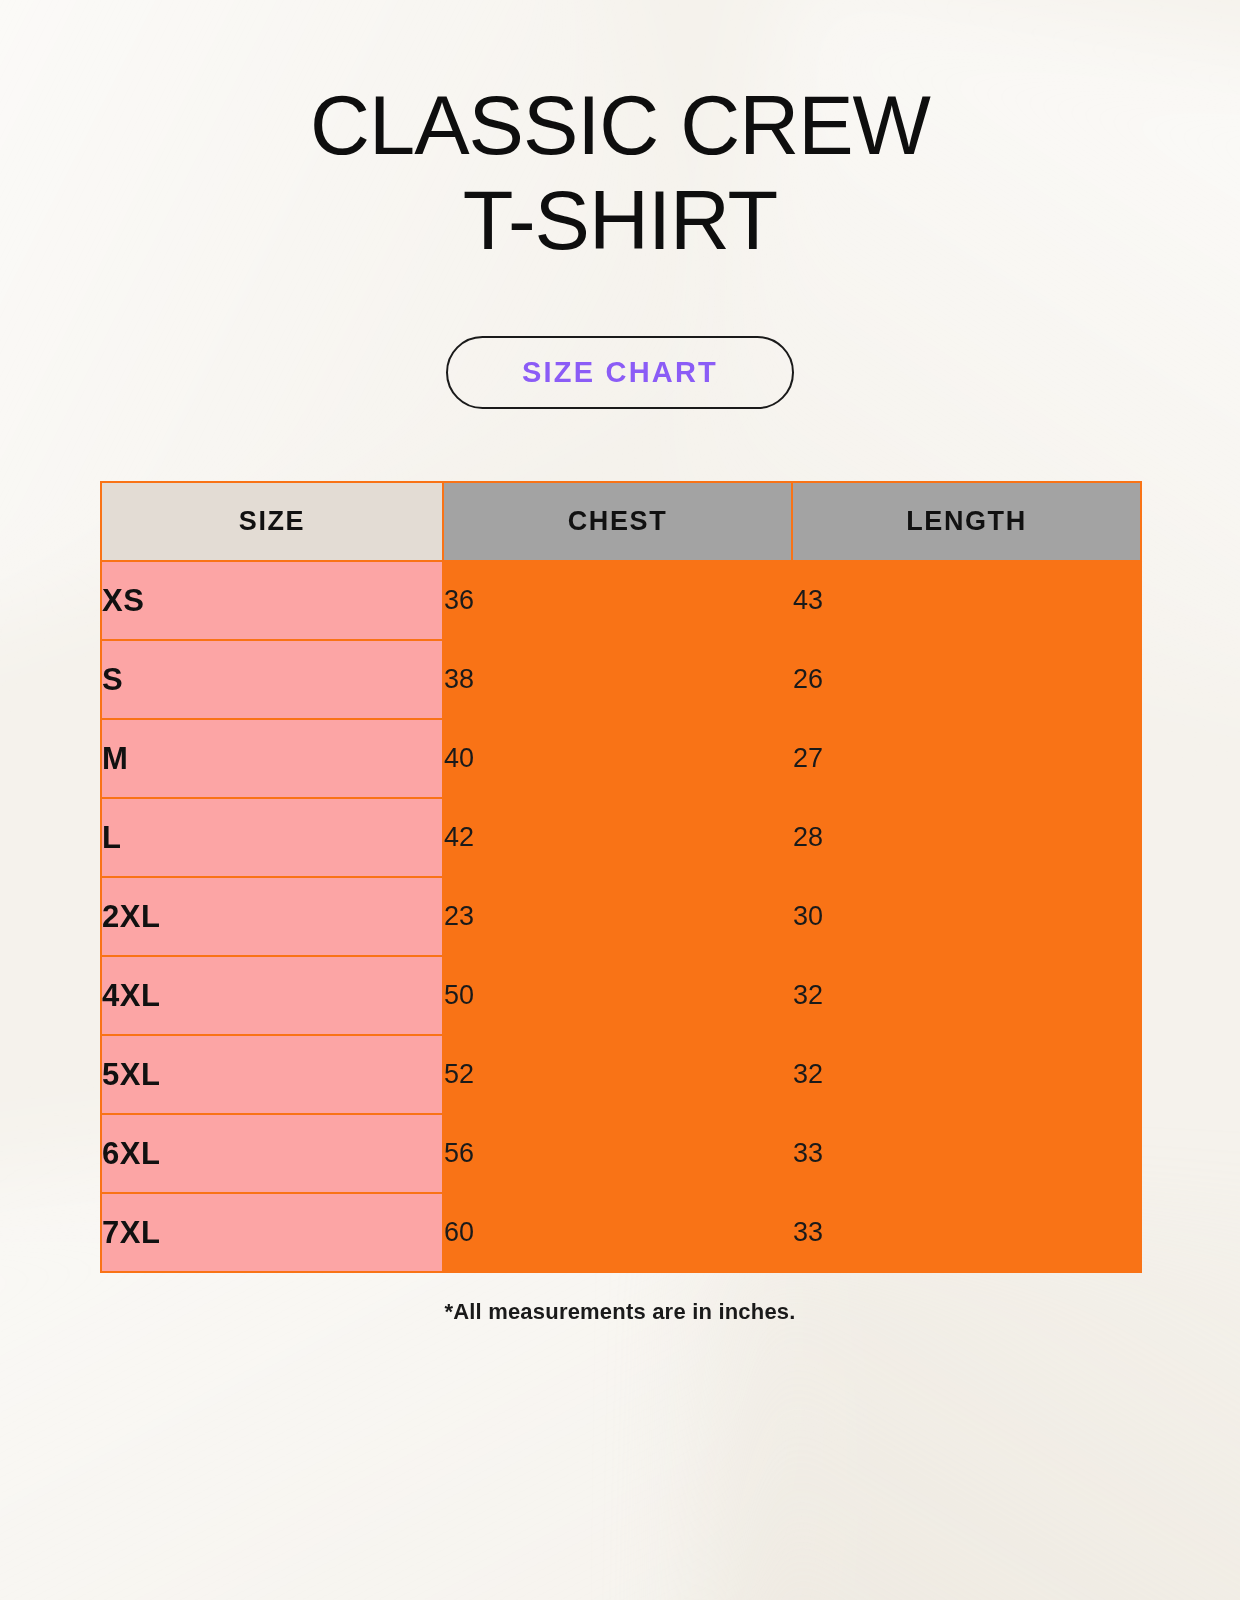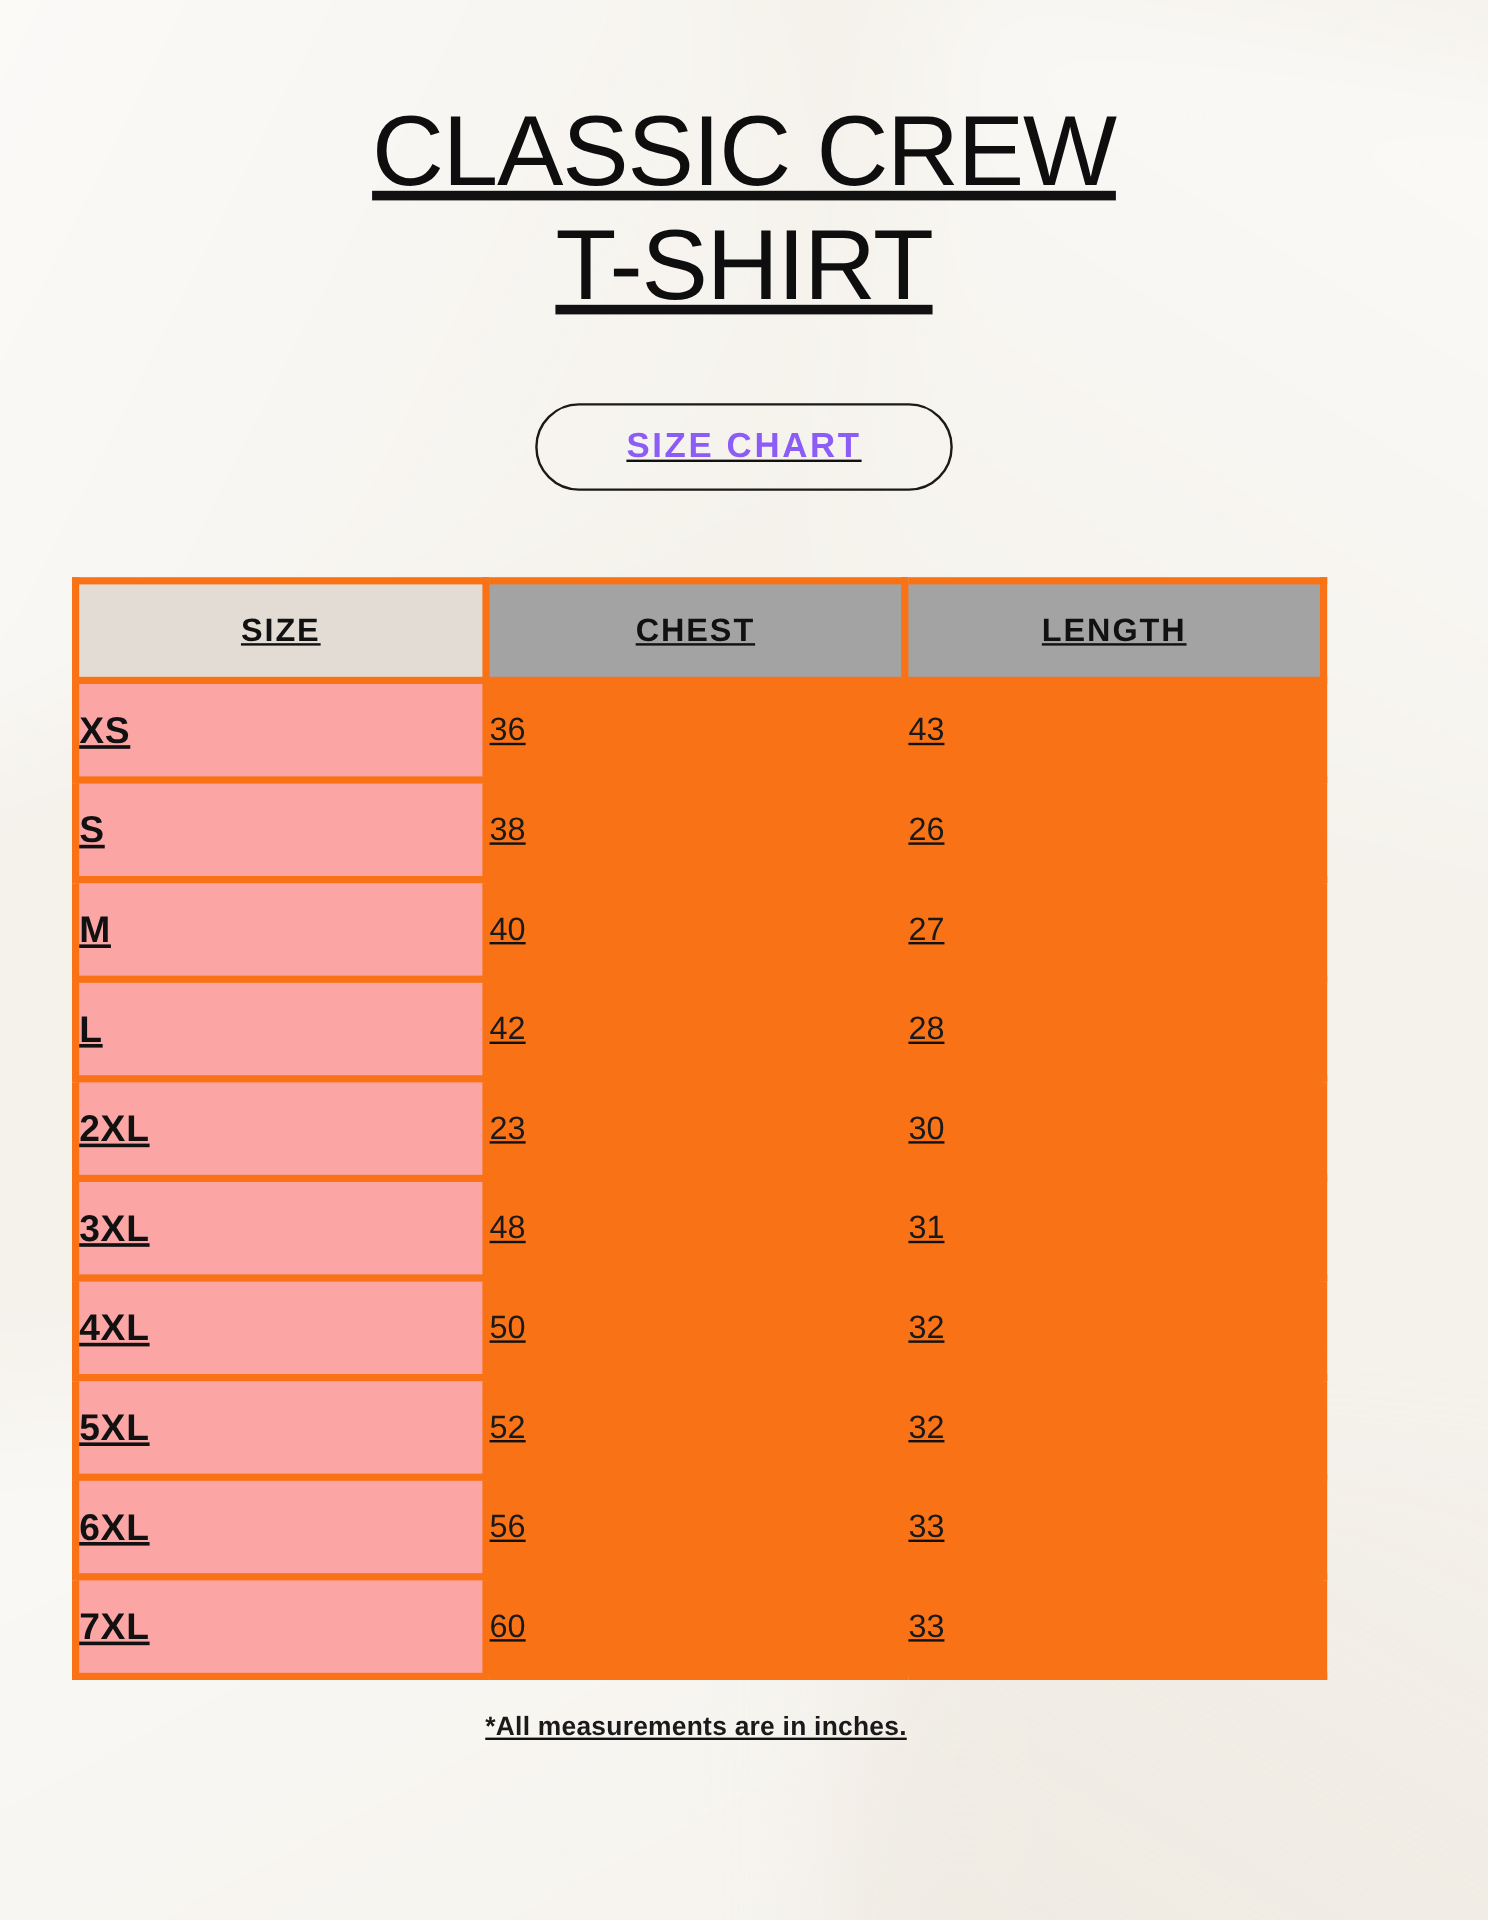--- a/index.html
+++ b/index.html
@@ -59,22 +59,21 @@
     height: 560px;
     background: linear-gradient(30deg, rgba(232,226,215,0.6), rgba(255,255,255,0));
     filter: blur(48px);
   }
 
   .page {
     position: relative;
     width: 1240px;
     height: 1328px;
     box-sizing: border-box;
-    padding: 0 60px;
-    text-decoration: underline;
+    padding: 0 100px;
   }
 
   .title {
     margin: 0;
     padding-top: 84px;
     text-align: center;
     font-size: 83px;
     line-height: 1.0;
     font-weight: 400;
     letter-spacing: -1px;
@@ -108,21 +107,21 @@
     border-collapse: collapse;
     table-layout: fixed;
     border: 2px solid #1b1b1b;
   }
   table.size-table col.c-size { width: 342px; }
   table.size-table col.c-chest { width: 349px; }
   table.size-table col.c-length { width: 349px; }
 
   table.size-table th,
   table.size-table td {
-    border: 6px solid #f97316;
+    border: 2px solid #f97316;
     height: 77px;
     vertical-align: middle;
     padding: 0;
   }
 
   thead th {
     font-size: 27px;
     font-weight: 700;
     letter-spacing: 1.6px;
   }
@@ -211,25 +210,20 @@
         <td class="size-cell">L</td>
         <td class="val-cell">42</td>
         <td class="val-cell">28</td>
       </tr>
       <tr>
         <td class="size-cell">2XL</td>
         <td class="val-cell">23</td>
         <td class="val-cell">30</td>
       </tr>
       <tr>
-        <td class="size-cell">3XL</td>
-        <td class="val-cell">48</td>
-        <td class="val-cell">31</td>
-      </tr>
-      <tr>
         <td class="size-cell">4XL</td>
         <td class="val-cell">50</td>
         <td class="val-cell">32</td>
       </tr>
       <tr>
         <td class="size-cell">5XL</td>
         <td class="val-cell">52</td>
         <td class="val-cell">32</td>
       </tr>
       <tr>

